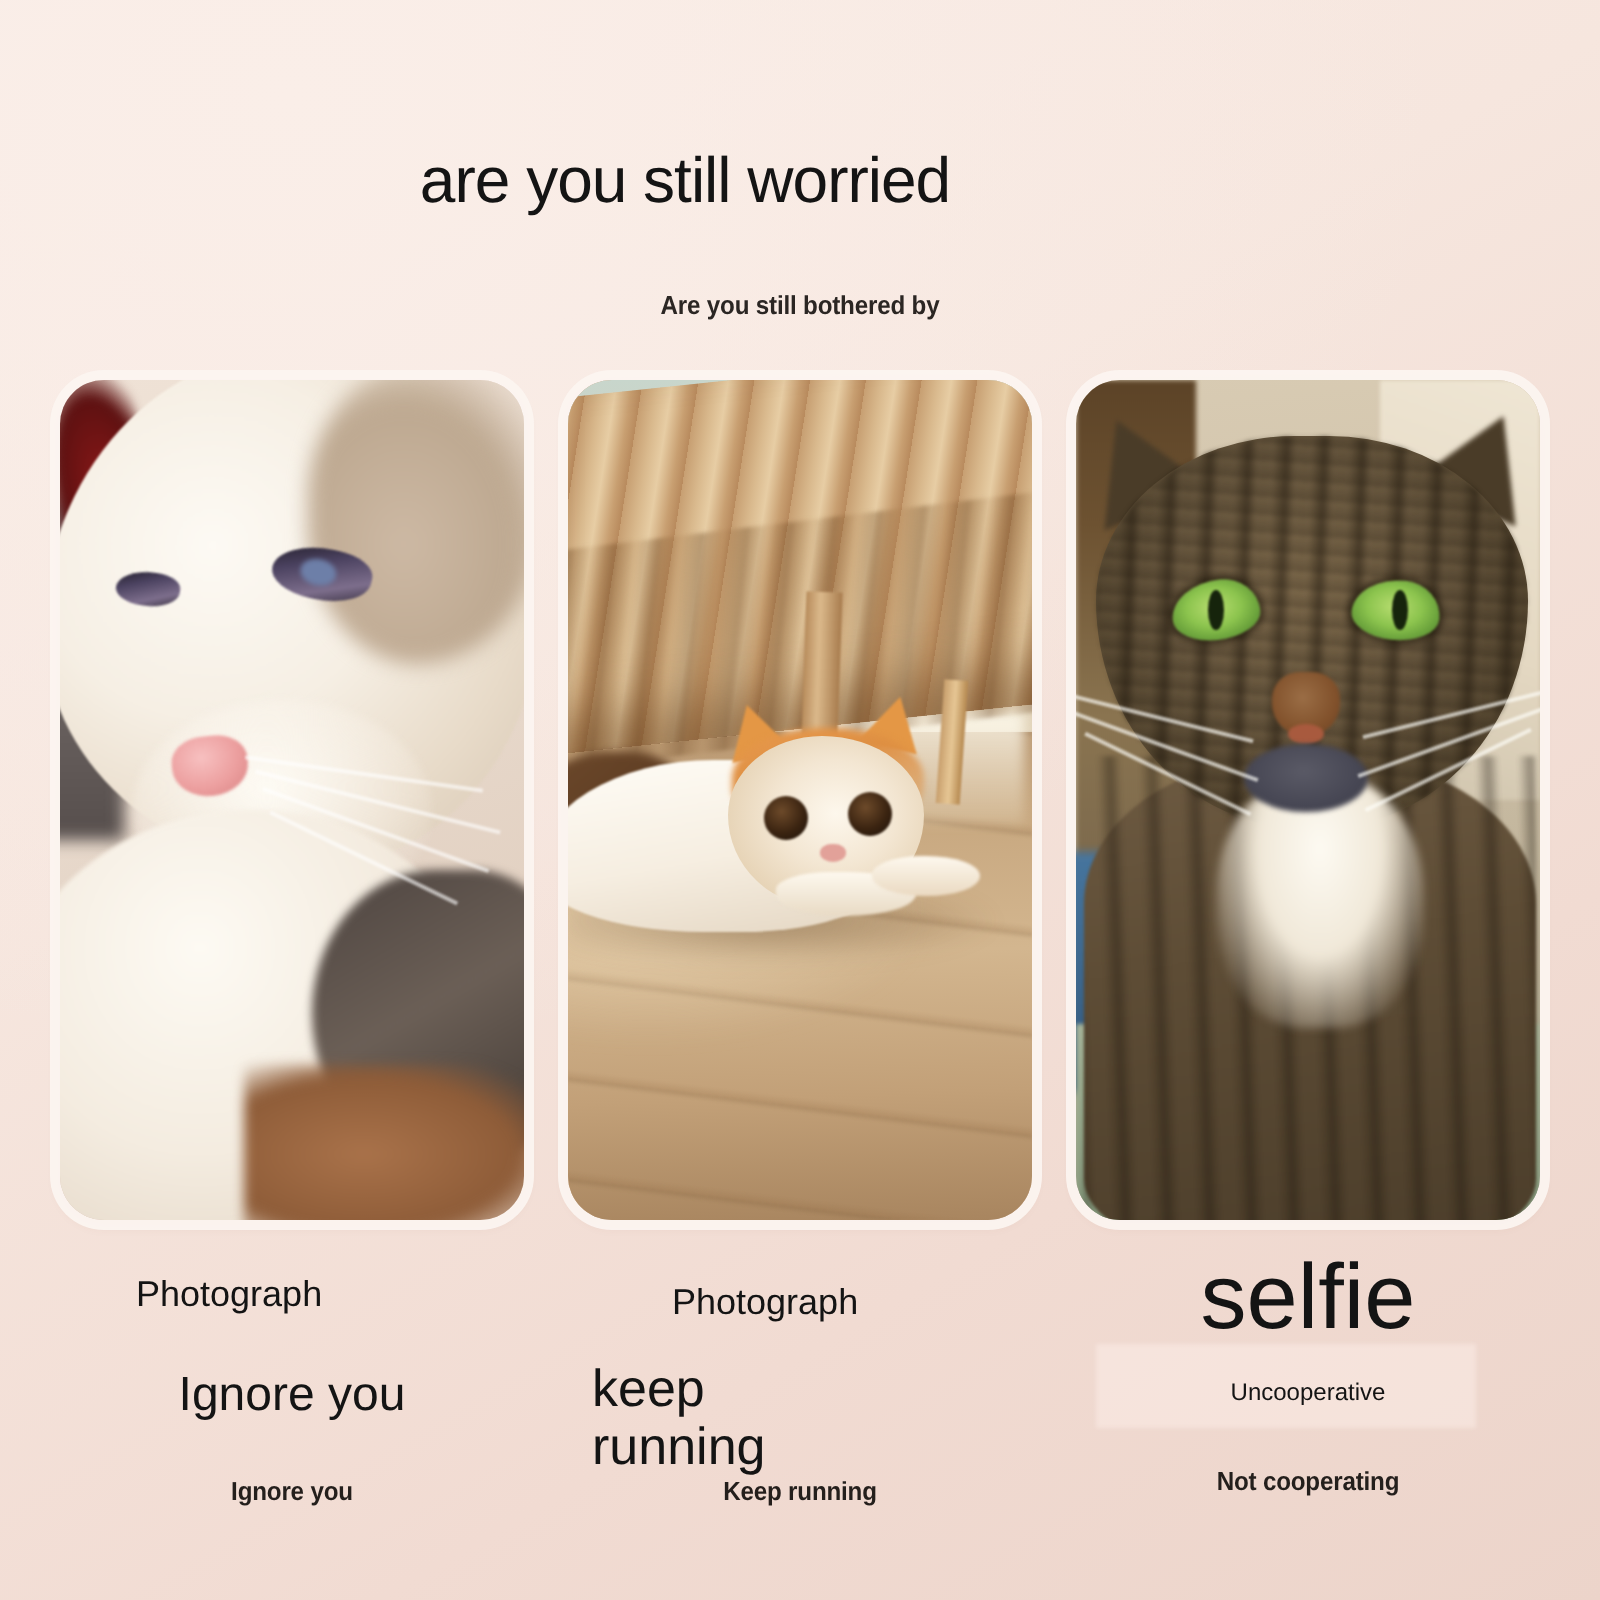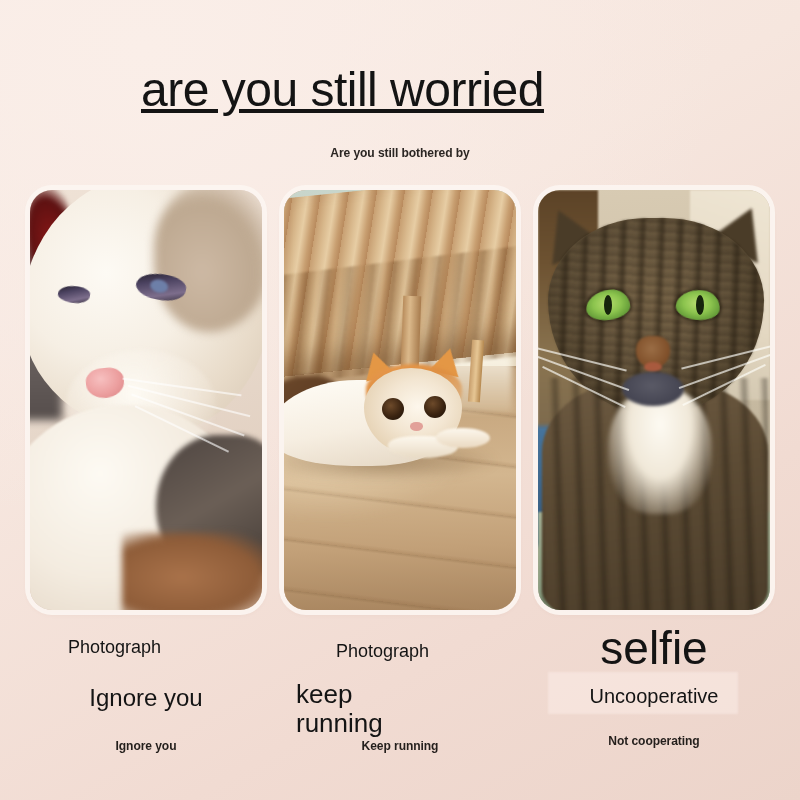--- a/index.html
+++ b/index.html
@@ -23,26 +23,25 @@
       linear-gradient(150deg, #f9ece6 0%, #f6e6de 38%, #f1dbd2 72%, #ecd4ca 100%);
   }
 
   
   .title {
     position: absolute;
     top: 62px;
     left: 0;
     width: 685px;
     text-align: center;
-    font-size: 48px;
+    font-size: 32px;
     line-height: 56px;
     font-weight: 400;
     letter-spacing: -0.5px;
     color: #141414;
-    text-decoration: underline;
   }
   .subtitle {
     position: absolute;
     top: 144px;
     left: 0;
     width: 800px;
     text-align: center;
     font-size: 13px;
     line-height: 18px;
     font-weight: 700;
@@ -421,21 +420,21 @@
   .c1 .cap-kind  { position: absolute; left: 38px;  top: 8px;  width: 100px; text-align: left; }
   .c1 .cap-main  { position: absolute; left: 0;     top: 56px; width: 232px; }
   .c1 .cap-small { position: absolute; left: 0;     top: 110px; width: 232px; }
 
   .c2 .cap-kind  { position: absolute; left: 52px;  top: 12px; width: 98px;  text-align: left; }
   .c2 .cap-main  { position: absolute; left: 12px;  top: 52px; width: 102px; text-align: left;
                    font-size: 26px; line-height: 29px; }
   .c2 .cap-small { position: absolute; left: 0;     top: 110px; width: 232px; }
 
   .c3 .cap-main  { position: absolute; left: 0;     top: 0;   width: 232px; font-size: 46px; line-height: 40px; }
-  .c3 .cap-sub   { position: absolute; left: 0;     top: 56px; width: 232px; font-size: 20px; line-height: 24px; }
+  .c3 .cap-sub   { position: absolute; left: 0;     top: 56px; width: 232px; font-size: 12px; line-height: 24px; }
   .c3 .cap-small { position: absolute; left: 0;     top: 105px; width: 232px; }
 
   
   .c3 .patch {
     position: absolute; left: 10px; top: 44px; width: 190px; height: 42px;
     background: rgba(255,244,238,0.42);
     filter: blur(1px);
   }
 </style>
 </head>

